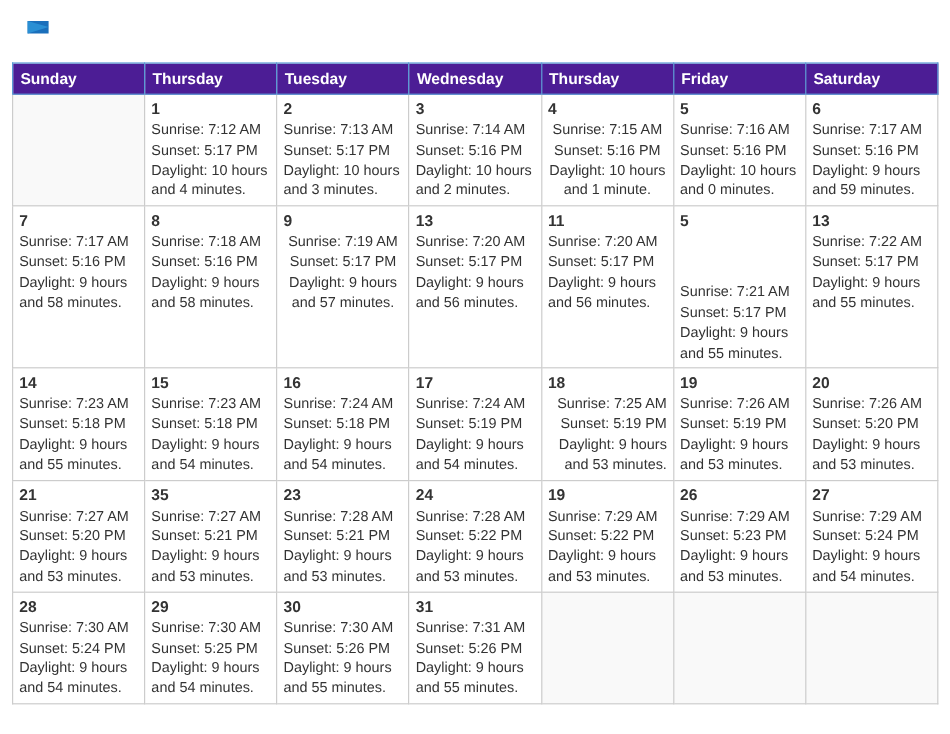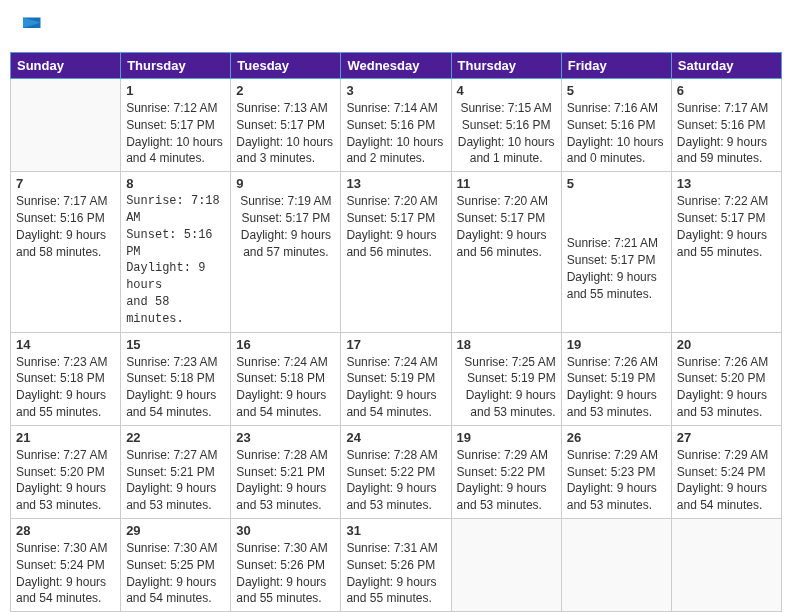--- a/index.html
+++ b/index.html
@@ -167,21 +167,21 @@
       <tr>
         <td>
           <span class="day-number">7</span>
           <div class="day-info" style="white-space: pre-line;">Sunrise: 7:17 AM
 Sunset: 5:16 PM
 Daylight: 9 hours
 and 58 minutes.</div>
         </td>
         <td>
           <span class="day-number">8</span>
-          <div class="day-info" style="white-space: pre-line; font-family: Liberation Mono, monospace;">Sunrise: 7:18 AM
+          <div class="day-info" style="white-space: pre-line;">Sunrise: 7:18 AM
 Sunset: 5:16 PM
 Daylight: 9 hours
 and 58 minutes.</div>
         </td>
         <td>
           <span class="day-number">9</span>
           <div class="day-info" style="white-space: pre-line; text-align: center;">Sunrise: 7:19 AM
 Sunset: 5:17 PM
 Daylight: 9 hours
 and 57 minutes.</div>
@@ -268,21 +268,21 @@
       </tr>
       <tr>
         <td>
           <span class="day-number">21</span>
           <div class="day-info" style="white-space: pre-line;">Sunrise: 7:27 AM
 Sunset: 5:20 PM
 Daylight: 9 hours
 and 53 minutes.</div>
         </td>
         <td>
-          <span class="day-number">22</span>
+          <span class="day-number">35</span>
           <div class="day-info" style="white-space: pre-line;">Sunrise: 7:27 AM
 Sunset: 5:21 PM
 Daylight: 9 hours
 and 53 minutes.</div>
         </td>
         <td>
           <span class="day-number">23</span>
           <div class="day-info" style="white-space: pre-line;">Sunrise: 7:28 AM
 Sunset: 5:21 PM
 Daylight: 9 hours

